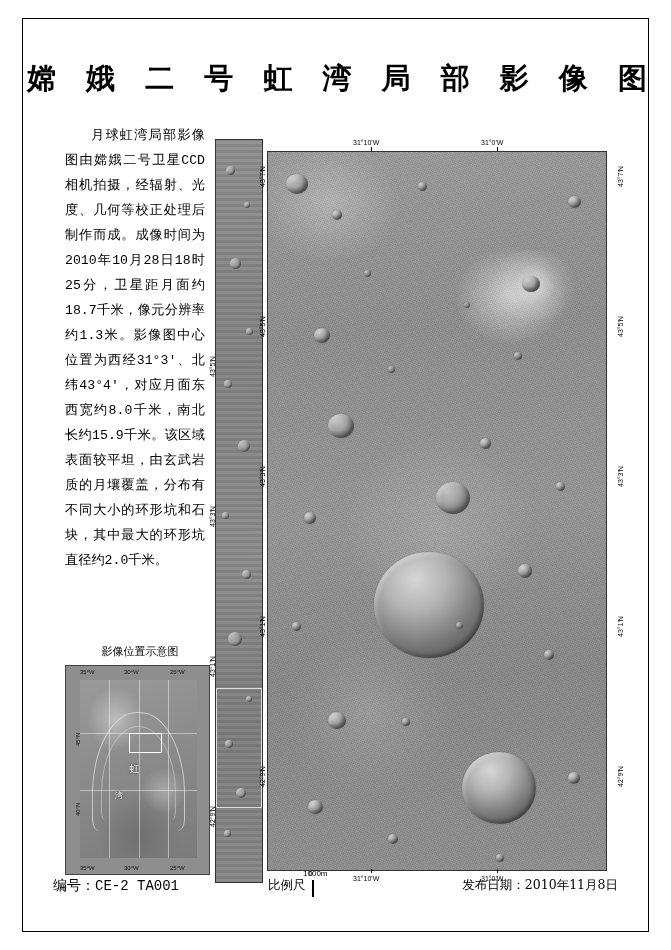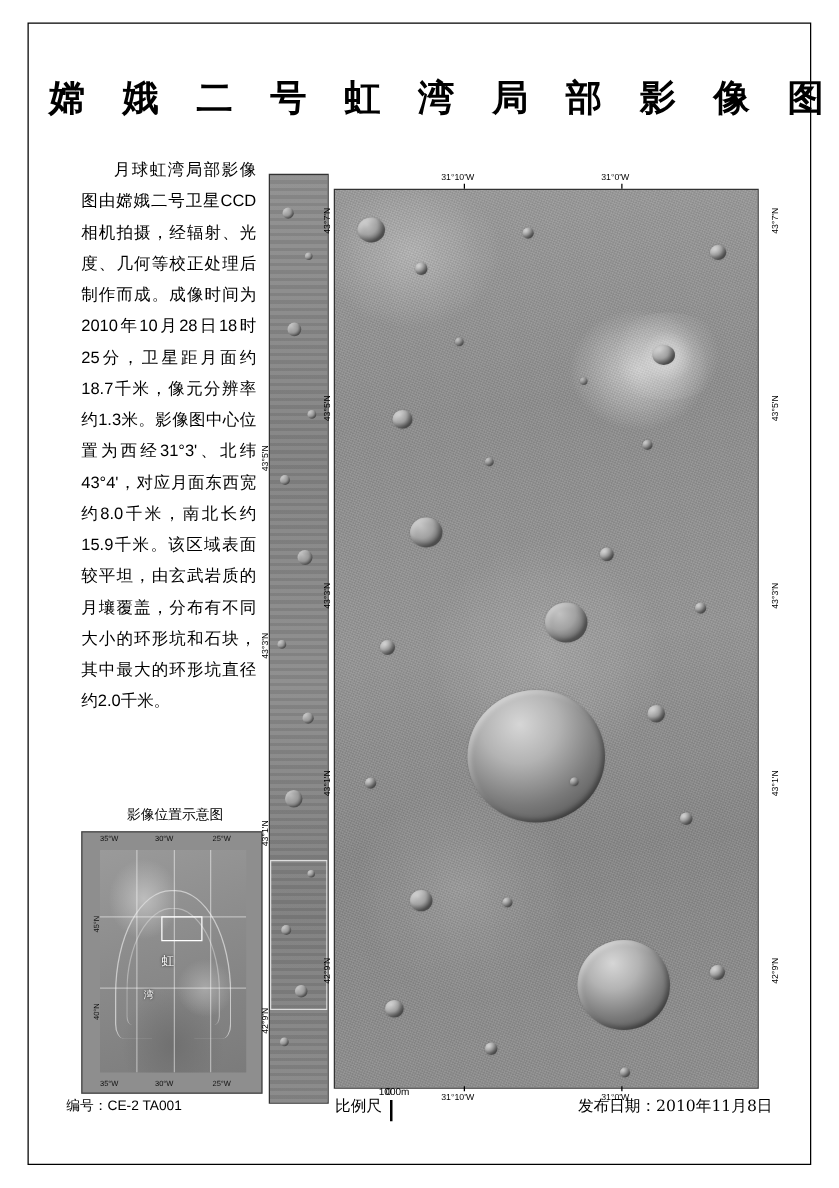--- a/index.html
+++ b/index.html
@@ -15,39 +15,39 @@
     position:absolute;
     left:22px;top:18px;
     width:627px;height:914px;
     border:1px solid #000;
     box-sizing:border-box;
     background:#fff;
   }
   
   .title{
     position:absolute;
-    left:16px;top:40px;width:100%;
+    left:4px;top:40px;width:100%;
     text-align:center;
     font-size:29px;
     letter-spacing:10px;
     font-weight:bold;
     font-family:"DejaVu Serif", serif;
     white-space:nowrap;
   }
   
   .desc{
     position:absolute;
     left:42px;top:104px;
     width:140px;
     font-size:13.2px;
     line-height:25px;
     text-align:justify;
     text-justify:inter-ideograph;
     text-indent:26px;
-    font-family:Liberation Sans, sans-serif;
+    font-family:Liberation Mono, monospace;
   }
   
   .locator-title{
     position:absolute;
     left:42px;top:625px;
     width:150px;
     text-align:center;
     font-size:11px;
     font-family:"DejaVu Serif", serif;
   }
@@ -191,21 +191,21 @@
   .axis-label.rot-l{transform:rotate(-90deg);transform-origin:left top;}
   .tick{position:absolute;background:#000;}
   
   .footer{
     position:absolute;
     left:0;bottom:34px;width:100%;
     height:20px;
   }
   .f-left{
     position:absolute;left:30px;top:0;
-    font-size:11px;font-family:Liberation Sans, sans-serif;
+    font-size:14px;font-family:Liberation Mono, monospace;
   }
   .f-mid{
     position:absolute;left:245px;top:0;
     font-size:12.5px;font-family:"DejaVu Serif", serif;
     display:flex;align-items:flex-start;
   }
   .scalebar{
     position:relative;
     display:inline-block;
     margin-left:6px;

